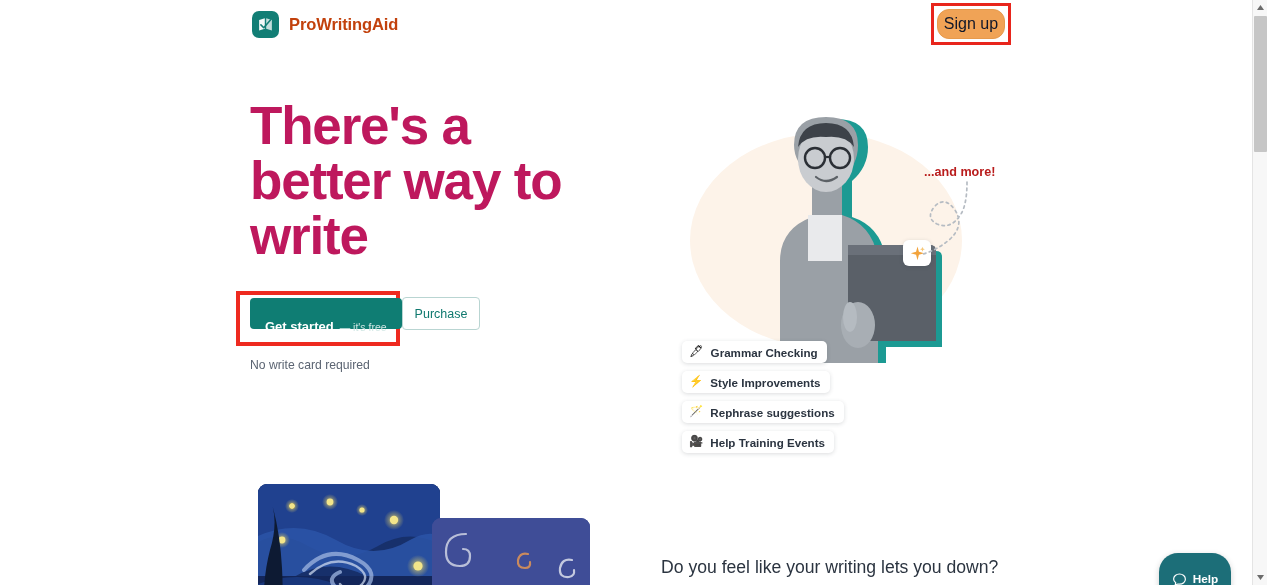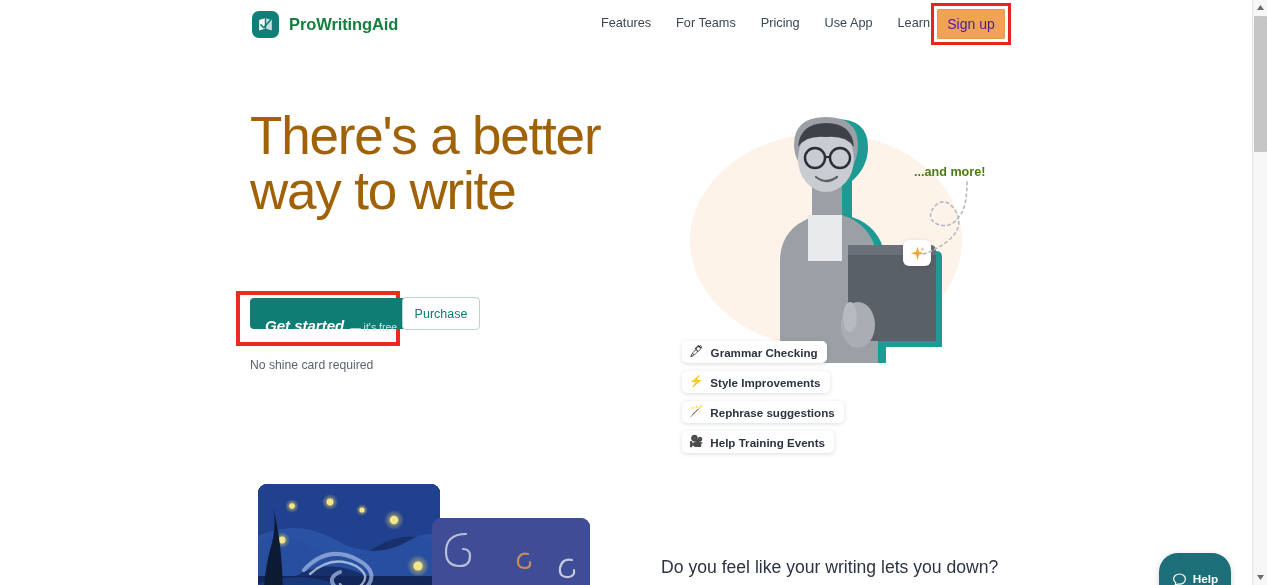--- a/index.html
+++ b/index.html
@@ -50,21 +50,21 @@
     width: 27px; height: 27px;
     border-radius: 7px;
     background: #127e75;
     display: flex;
     align-items: center;
     justify-content: center;
   }
   #brand-name {
     font-size: 16.5px;
     font-weight: bold;
-    color: #15803d;
+    color: #c2410c;
     letter-spacing: -0.1px;
     white-space: nowrap;
   }
 
   #navlinks {
     position: absolute;
     left: 601px; top: 16px;
     display: flex;
     align-items: center;
     gap: 25px;
@@ -82,39 +82,39 @@
     left: 931px; top: 3px;
     width: 80px; height: 42px;
     border: 3px solid #e8251c;
     background: #ffffff;
     padding: 3px;
   }
   #signup-button {
     width: 100%; height: 100%;
     background: #f0a356;
     border: 1px solid #e79a4c;
-    border-radius: 1px;
+    border-radius: 12px;
     display: flex;
     align-items: center;
     justify-content: center;
-    font-size: 14px;
-    color: #4c1d95;
+    font-size: 16px;
+    color: #0f172a;
     cursor: pointer;
     white-space: nowrap;
   }
 
   
   #hero-title {
     position: absolute;
-    left: 250px; top: 108px;
+    left: 250px; top: 98px;
     width: 360px;
     font-size: 53px;
     line-height: 55px;
-    font-weight: normal;
-    color: #a16207;
+    font-weight: bold;
+    color: #be185d;
     letter-spacing: -1.2px;
   }
 
   #hero-sub {
     position: absolute;
     left: 250px; top: 228px;
     width: 325px;
     font-size: 14.6px;
     line-height: 22.5px;
     color: #4a5460;
@@ -134,25 +134,24 @@
     padding: 0 15px;
     background: #0f7d73;
     border-radius: 4px;
     display: flex;
     align-items: baseline;
     gap: 6px;
     cursor: pointer;
     white-space: nowrap;
   }
   #gs-main {
-    font-size: 15px;
+    font-size: 13px;
     font-weight: bold;
     color: #ffffff;
     line-height: 31px;
-    font-style: italic;
   }
   #gs-sub {
     font-size: 10.5px;
     color: #cfe6e3;
     line-height: 31px;
     margin-top: 14px;
   }
 
   #purchase {
     position: absolute;
@@ -228,24 +227,24 @@
     background: #ffffff;
     border-radius: 6px;
     box-shadow: 0 1px 4px rgba(40,50,60,0.18);
     display: flex;
     align-items: center;
     justify-content: center;
   }
 
   #andmore {
     position: absolute;
-    left: 254px; top: 60px;
+    left: 264px; top: 60px;
     font-size: 12.6px;
     font-weight: bold;
-    color: #4d7c0f;
+    color: #b91c1c;
     white-space: nowrap;
   }
   #andmore-arrow {
     position: absolute;
     left: 255px; top: 75px;
     width: 70px; height: 75px;
   }
 
   
   #card-starry {
@@ -336,48 +335,40 @@
         <div id="logo-mark">
           <svg width="17" height="17" viewBox="0 0 24 24" aria-hidden="true">
             <path d="M3 5.5 L11 3 L11 18 L3 20.5 Z" fill="#ffffff" opacity="0.95"></path>
             <path d="M13 3 L21 5.5 L21 20.5 L13 18 Z" fill="#ffffff" opacity="0.75"></path>
             <path d="M5.5 12.5 L9.5 16.5 L19 5.5" fill="none" stroke="#127e75" stroke-width="2.2" stroke-linecap="round" stroke-linejoin="round"></path>
           </svg>
         </div>
         <div id="brand-name">ProWritingAid</div>
       </div>
 
-      <nav id="navlinks">
-        <span class="navlink">Features</span>
-        <span class="navlink">For Teams</span>
-        <span class="navlink">Pricing</span>
-        <span class="navlink">Use App</span>
-        <span class="navlink">Learn</span>
-        <span class="navlink">Log in</span>
-      </nav>
 
       <div id="signup-anno">
         <div id="signup-button">Sign up</div>
       </div>
 
     </div>
 
     <h1 id="hero-title">There's a better way to write</h1>
 
 
     <div id="cta-anno"></div>
 
     <div id="get-started">
       <span id="gs-main">Get started</span>
       <span id="gs-sub">— it's free</span>
     </div>
 
     <div id="purchase">Purchase</div>
 
-    <div id="nocard">No shine card required</div>
+    <div id="nocard">No write card required</div>
 
     <div id="hero-art">
 
       <div id="blob"></div>
 
       <div id="person-wrap">
         <svg id="person-outline" viewBox="0 0 220 252" aria-hidden="true">
 
           <path d="M62 252 L62 150 Q62 120 92 108 L92 70 Q74 56 74 36 Q74 8 106 8 Q138 8 138 36
                    Q138 56 122 70 L122 106 Q152 116 156 150 L156 252 Z" fill="#1c9a93"></path>

